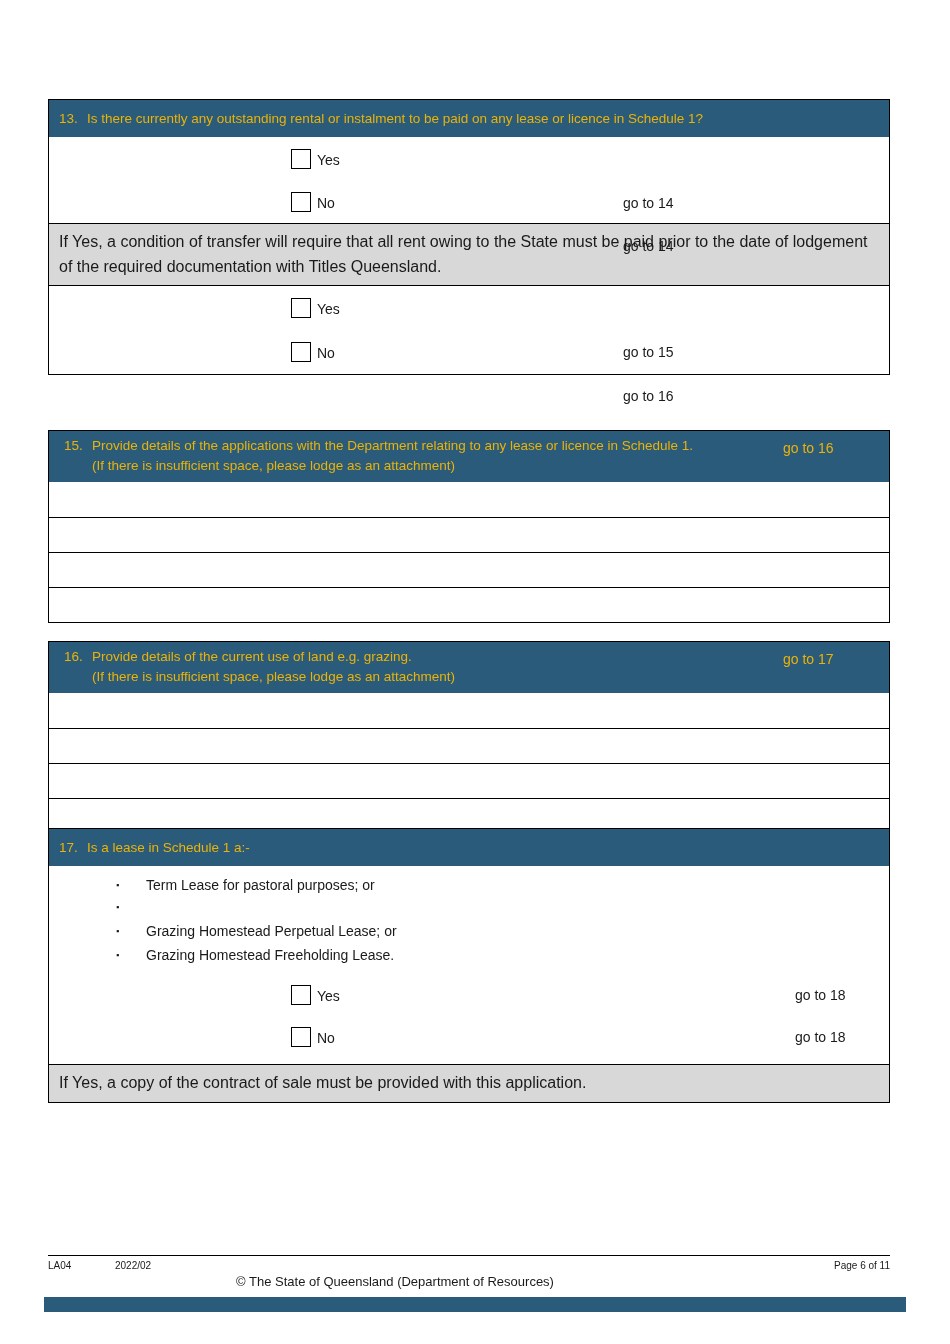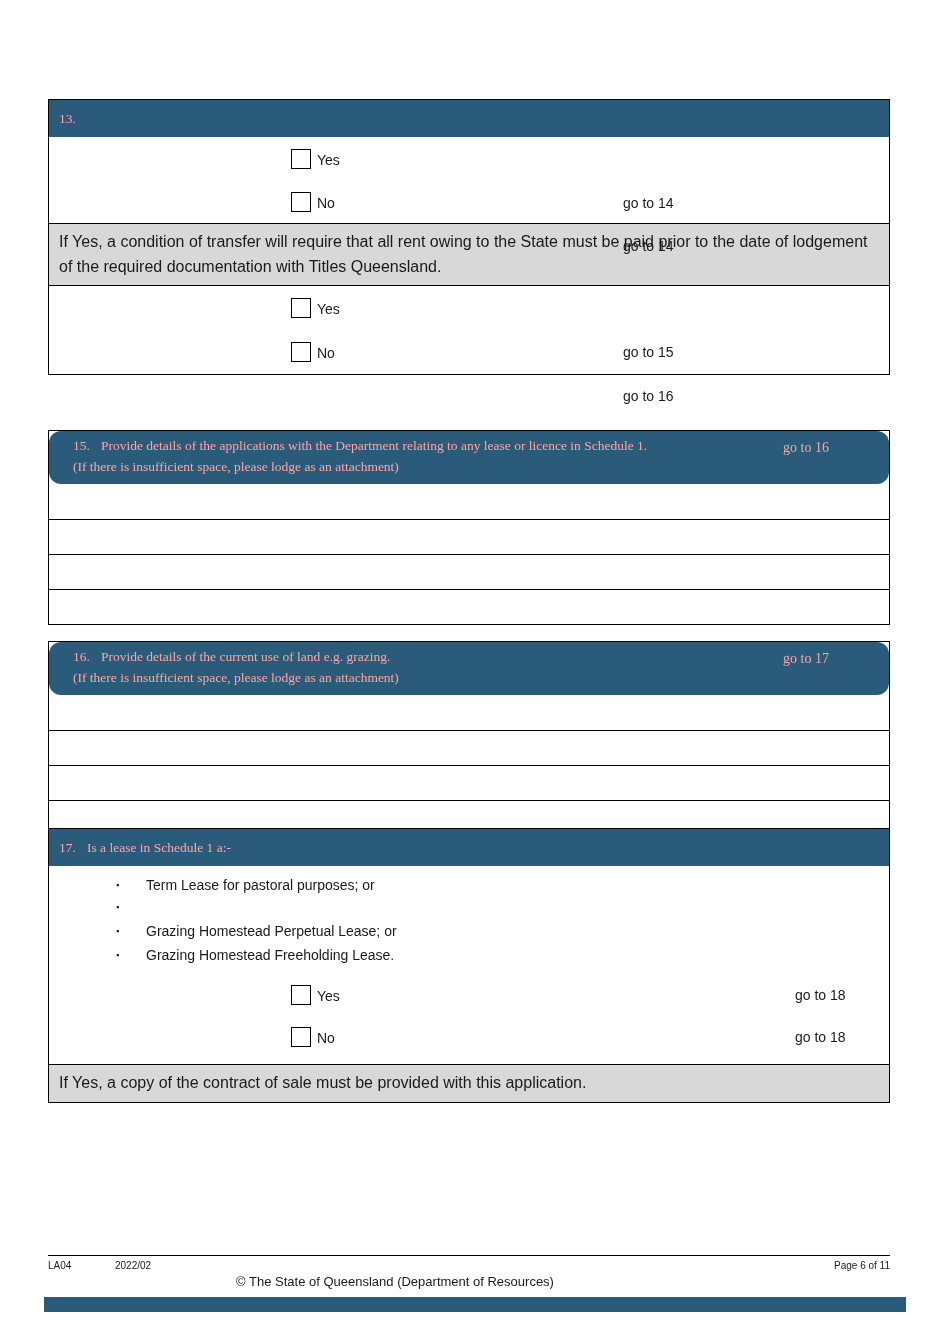--- a/index.html
+++ b/index.html
@@ -18,46 +18,45 @@
   }
   .section {
     position: absolute;
     left: 48px;
     width: 842px;
     border: 1px solid #000;
     background: #fff;
   }
   .sec-header {
     background: #2b5b7b;
-    color: #fca5a5;
+    color: #eab308;
     font-size: 13.5px;
     position: relative;
-    font-family: Liberation Serif, serif;
   }
   .sec-header.one-line {
     height: 37px;
     display: flex;
     align-items: center;
     padding: 0 10px;
   }
   .sec-header.two-line {
-    padding: 7px 10px 9px 24px;
-    border-radius: 12px;
+    padding: 7px 10px 9px 15px;
   }
   .hdr-line1 { display: flex; align-items: baseline; }
   .hdr-num { width: 28px; flex: none; }
   .hdr-title { flex: 1 1 auto; padding-right: 115px; }
   .hdr-goto {
     position: absolute;
     left: 734px;
     top: 9px;
     font-size: 14px;
     white-space: nowrap;
   }
   .hdr-sub {
+    margin-left: 28px;
     margin-top: 5px;
     font-size: 13.5px;
   }
   .opt-row {
     position: relative;
     height: 44px;
   }
   .opt-row .checkbox {
     position: absolute;
     left: 242px;
@@ -157,20 +156,21 @@
   #sec17 { top: 828px; }
 </style>
 </head>
 <body>
 
 <div class="page">
 
   <div class="section" id="sec13">
     <div class="sec-header one-line">
       <span class="hdr-num">13.</span>
+      <span class="hdr-title">Is there currently any outstanding rental or instalment to be paid on any lease or licence in Schedule 1?</span>
     </div>
     <div>
       <div class="opt-row">
         <span class="checkbox"></span>
         <span class="opt-label">Yes</span>
         <span class="opt-goto goto-near">go to 14</span>
       </div>
       <div class="opt-row">
         <span class="checkbox"></span>
         <span class="opt-label">No</span>

